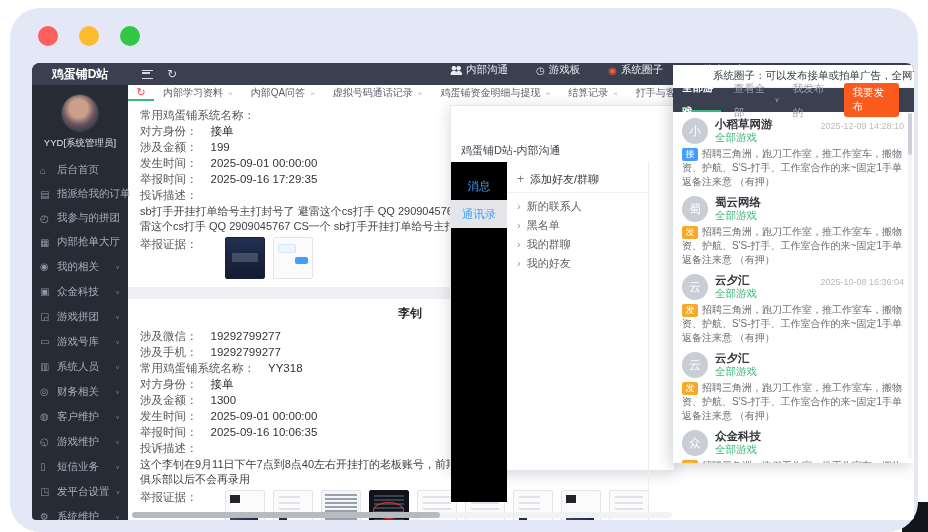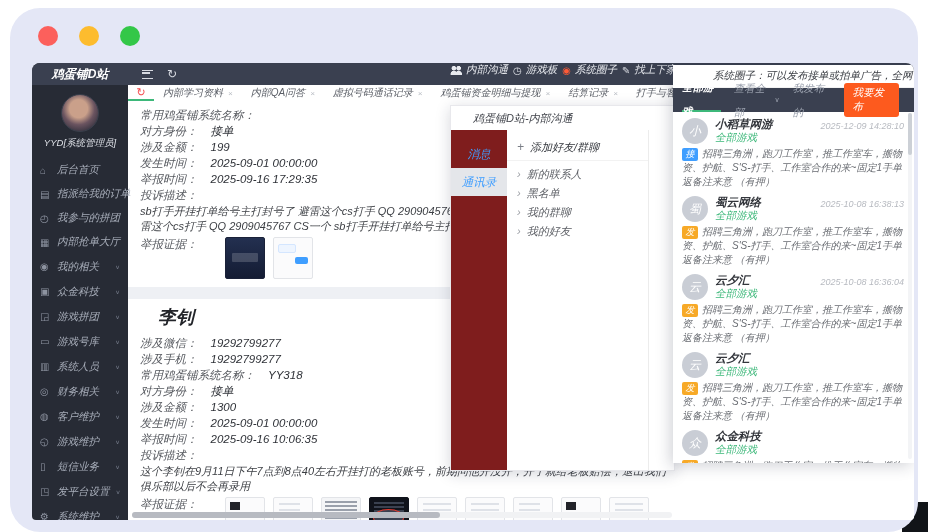--- a/index.html
+++ b/index.html
@@ -1,18 +1,18 @@
 <!DOCTYPE html>
 <html><head>
 <meta charset="utf-8">
 <style>
   html,body{margin:0;padding:0;background:#fff;}
   .stage{position:relative;width:928px;height:532px;overflow:hidden;font-family:"Liberation Sans","DejaVu Sans",sans-serif;-webkit-font-smoothing:antialiased;}
   .corner-black{position:absolute;right:0;bottom:0;width:26px;height:30px;background:#111418;}
-  .window{position:absolute;left:10px;top:8px;width:908px;height:524px;background:#e4e7f6;border-radius:30px;font-style:italic;}
+  .window{position:absolute;left:10px;top:8px;width:908px;height:524px;background:#e4e7f6;border-radius:30px;}
   .lights{position:absolute;left:28px;top:18px;display:flex;gap:21px;}
   .light{width:20px;height:20px;border-radius:50%;}
   .l-red{background:#fc605c;}.l-yellow{background:#fdbc2e;}.l-green{background:#33c748;}
 
   .app{position:absolute;left:22px;top:55px;width:882px;height:457px;background:#fff;border-radius:8px 8px 4px 4px;overflow:hidden;}
 
   
   .sidebar{position:absolute;left:0;top:0;width:96px;height:457px;background:#272b35;z-index:3;}
   .brand{height:22px;line-height:22px;background:#3a4050;color:#fff;font-size:12px;font-weight:bold;text-align:center;}
   .avatar{width:36px;height:36px;border-radius:50%;margin:9px auto 5px;background:radial-gradient(circle at 46% 38%,#caa08a 0 9px,#6b5460 16px,#2a2b38 26px);border:1px solid #3a3f4c;}
@@ -22,21 +22,21 @@
   .mi.tall{height:25px;}
   .mi .s-ic{width:11px;font-size:10px;color:#8d93a0;flex:0 0 auto;}
   .mi .chev{margin-left:auto;font-size:7px;color:#6c7280;transform:scaleY(.8);}
 
   
   .header{position:absolute;left:96px;top:0;width:786px;height:22px;background:#3a4050;color:#e8eaef;z-index:1;}
   .h-left{position:absolute;left:14px;top:0;height:22px;display:flex;align-items:center;gap:14px;}
   .ic-menu{width:11px;height:7px;border-top:1.5px solid #d7dae1;border-bottom:1.5px solid #d7dae1;position:relative;}
   .ic-menu::after{content:"";position:absolute;left:0;right:3px;top:1.5px;height:1.5px;background:#d7dae1;}
   .h-refresh{font-size:12px;color:#d7dae1;}
-  .h-actions{position:absolute;left:322px;top:0;height:14px;display:flex;align-items:flex-end;gap:5px;font-size:10.5px;}
+  .h-actions{position:absolute;left:322px;top:0;height:14px;display:flex;align-items:flex-end;gap:28px;font-size:10.5px;}
   .h-act{display:flex;align-items:center;gap:4px;white-space:nowrap;}
   .ic-people{width:12px;height:9px;background:
     radial-gradient(circle at 32% 25%,#e8eaef 0 2px,transparent 2.6px),
     radial-gradient(circle at 72% 25%,#e8eaef 0 2px,transparent 2.6px),
     radial-gradient(circle at 32% 90%,#e8eaef 0 3px,transparent 3.6px),
     radial-gradient(circle at 72% 90%,#e8eaef 0 3px,transparent 3.6px);}
   .ic-clock{font-size:10px;color:#d7dae1;}
   .ic-reddot{font-size:10px;color:#ff5a36;}
   .ic-pencil{font-size:10px;color:#d7dae1;}
 
@@ -47,21 +47,21 @@
   .tab .x{color:#b9bdc4;font-size:8px;}
   .tab.active{background:#474e5d;color:#fff;border-bottom:2px solid #3db87a;}
   .tab.active .x{color:#d5d8de;}
 
   
   .content{position:absolute;left:96px;top:38px;width:786px;height:419px;background:#fff;padding:6px 0 0 12px;box-sizing:border-box;z-index:1;}
   .rec{width:540px;font-size:11.5px;color:#4a4d52;}
   .frow{display:flex;gap:13px;height:16px;align-items:center;white-space:nowrap;}
   .frow .lab{color:#55585e;}
   .frow .val{color:#2f3238;}
-  .rtitle{font-size:18px;font-weight:bold;color:#23252a;margin:5px 18px 6px;}
+  .rtitle{font-size:12px;font-weight:bold;color:#23252a;margin:5px 18px 6px;text-align:center;}
   .desc{line-height:15px;width:535px;max-height:30px;overflow:hidden;margin:1px 0 3px;font-size:11px;color:#3c3f44;}
   .ev{display:flex;gap:8px;align-items:flex-start;margin-top:2px;}
   .ev .lab{color:#55585e;flex:0 0 auto;margin-right:19px;}
   .thumb{width:38px;height:40px;border:1px solid #e2e4e8;border-radius:2px;background:#fbfbfc;position:relative;overflow:hidden;flex:0 0 auto;}
   .t-dark{background:linear-gradient(180deg,#233050,#141c33);border-color:#1a2138;}
   .t-dark::after{content:"";position:absolute;left:6px;right:6px;top:15px;height:9px;background:rgba(255,255,255,.18);border-radius:1px;}
   .t-chat::before{content:"";position:absolute;left:4px;top:6px;width:16px;height:7px;background:#eef5ff;border:1px solid #d4e6ff;border-radius:2px;}
   .t-chat::after{content:"";position:absolute;right:4px;top:19px;width:13px;height:7px;background:#3f9eff;border-radius:2px;}
   .t-doc::before{content:"";position:absolute;inset:5px;background:repeating-linear-gradient(180deg,#dfe2e8 0 2px,transparent 2px 6px);}
   .t-docsm::before{content:"";position:absolute;inset:5px 12px 16px 5px;background:repeating-linear-gradient(180deg,#dfe2e8 0 2px,transparent 2px 6px);}
@@ -73,23 +73,23 @@
   .t-darkred::after{content:"";position:absolute;left:3px;top:11px;width:29px;height:15px;border:1.5px solid #e03a2f;border-radius:50%;}
   .t-mix::before{content:"";position:absolute;left:4px;top:4px;width:10px;height:8px;background:#23242a;}
   .t-mix::after{content:"";position:absolute;left:4px;bottom:4px;width:28px;height:14px;background:linear-gradient(135deg,#3d4a6b,#1a2138);}
   .divider{height:12px;background:#eef0f4;margin:8px 0 6px -12px;width:560px;}
 
   .hscroll{position:absolute;left:100px;top:449px;width:540px;height:6px;background:#f1f2f4;border-radius:3px;z-index:4;}
   .hthumb{width:308px;height:6px;background:#b7bac1;border-radius:3px;}
 
   
   .chat{position:absolute;left:418px;top:42px;width:225px;height:366px;background:#fff;border:1px solid #e8e8ec;box-shadow:0 3px 14px rgba(30,35,60,.18);z-index:5;box-sizing:border-box;}
-  .cp-head{height:24px;line-height:24px;padding-left:22px;font-size:11px;color:#42454c;}
+  .cp-head{height:24px;line-height:24px;padding-left:10px;font-size:11px;color:#42454c;margin-top:32px;}
   .cp-body{display:flex;height:340px;}
-  .cp-rail{width:56px;background:#7f1d1d;padding-top:10px;box-sizing:border-box;}
+  .cp-rail{width:56px;background:#000000;padding-top:10px;box-sizing:border-box;}
   .cp-tab{height:28px;line-height:28px;text-align:center;color:#409eff;font-size:11.5px;}
   .cp-tab.active{background:#e4e6ea;}
   .cp-list{width:142px;border-right:1px solid #ececec;padding-top:4px;box-sizing:border-box;}
   .cp-add{display:flex;gap:6px;align-items:center;height:26px;padding:0 10px;font-size:11px;color:#35383e;border-bottom:1px solid #f2f2f2;margin-bottom:4px;}
   .cp-add .plus{color:#7a7e86;font-size:12px;}
   .cp-group{height:19px;line-height:19px;padding:0 10px;font-size:11px;color:#5a5d63;display:flex;gap:6px;}
   .cp-group .gchev{color:#9a9da3;}
 
   
   .circle{position:absolute;left:641px;top:2px;width:241px;height:398px;background:#fff;box-shadow:-3px 3px 14px rgba(30,35,60,.20);z-index:6;}
@@ -421,21 +421,20 @@
             <div class="p-content"><span class="badge b-blue">接</span><span>招聘三角洲，跑刀工作室，推工作室车，搬物资、护航、S'S-打手、工作室合作的来~固定1手单返备注来意 （有押）</span></div>
           </div>
 
           <div class="post">
             <div class="p-head">
               <span class="p-ava">蜀</span>
               <span>
                   <div class="p-name">蜀云网络</div>
                   <div class="p-cat">全部游戏</div>
                 </span>
-              <span class="p-time">2025-10-08 16:38:13</span>
             </div>
             <div class="p-content"><span class="badge b-yellow">发</span><span>招聘三角洲，跑刀工作室，推工作室车，搬物资、护航、S'S-打手、工作室合作的来~固定1手单返备注来意 （有押）</span></div>
           </div>
 
           <div class="post">
             <div class="p-head">
               <span class="p-ava">云</span>
               <span>
                   <div class="p-name">云夕汇</div>
                   <div class="p-cat">全部游戏</div>

